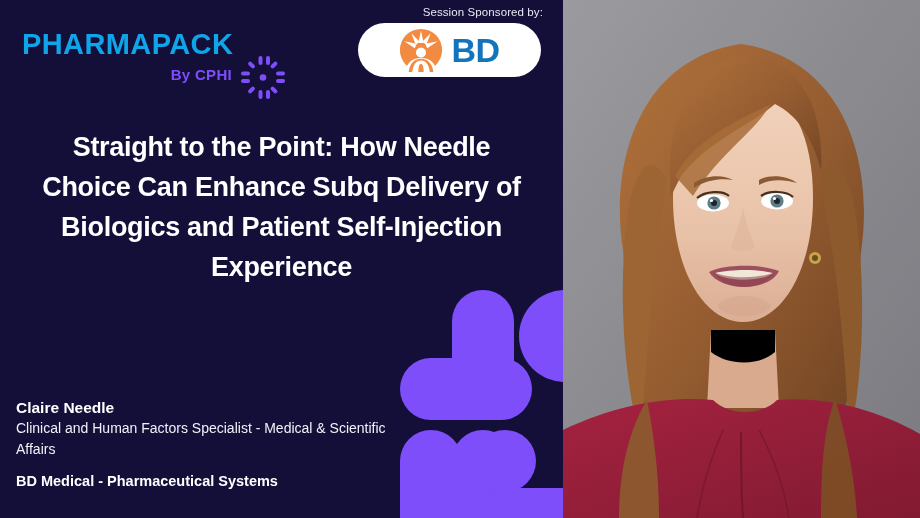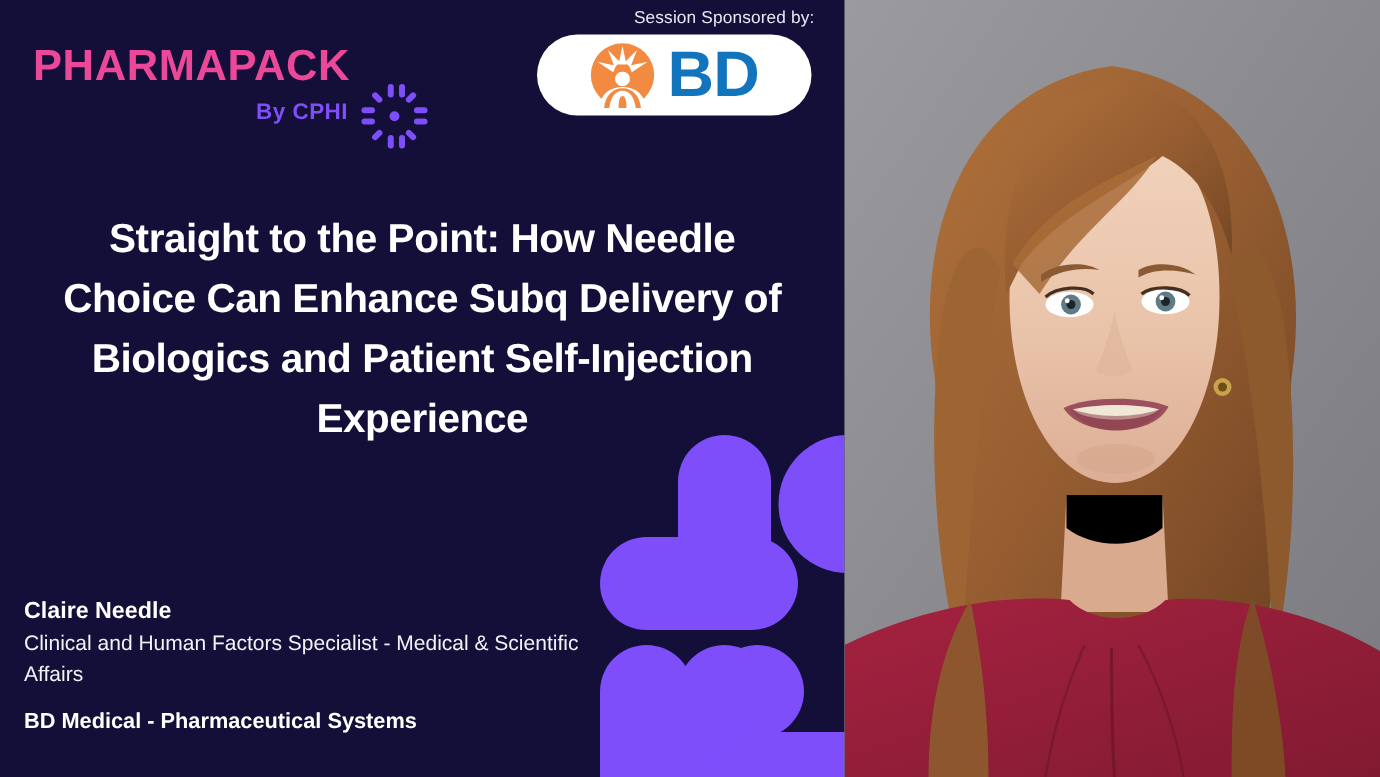--- a/index.html
+++ b/index.html
@@ -26,21 +26,21 @@
 
   
   #deco { position:absolute; left:0; top:0; width:563px; height:518px;
           pointer-events:none; }
   .cap { position:absolute; background:#7e4efb; }
 
   
   #logo { position:absolute; left:22px; top:30px; width:250px; height:55px; }
   #logo-word {
     font-size:29px; font-weight:bold; letter-spacing:0.4px;
-    color:#ec4899; line-height:1; white-space:nowrap;
+    color:#0ea5e9; line-height:1; white-space:nowrap;
     font-family:"Liberation Sans", sans-serif;
   }
   #logo-sub {
     position:absolute; right:40px; top:36px;
     font-size:15px; font-weight:bold; color:#7e4efb;
     letter-spacing:0.3px;
   }
   #logo-burst { position:absolute; left:218px; top:25px; width:46px; height:46px; }
 
   
@@ -49,27 +49,27 @@
     font-size:11.5px; color:#e9e7f4; text-align:right;
     letter-spacing:0.1px; margin-bottom:5px;
   }
   #sponsor-pill {
     width:183px; height:54px; border-radius:27px;
     background:#ffffff; display:flex; align-items:center;
     justify-content:center; gap:8px;
   }
   #bd-mark { width:44px; height:44px; position:relative; flex:0 0 auto; }
   #bd-text {
-    font-size:43px; font-weight:bold; color:#1274bd;
+    font-size:34px; font-weight:bold; color:#1274bd;
     letter-spacing:-0.5px; line-height:1;
   }
 
   
   #title {
-    position:absolute; left:30px; top:140px; width:503px;
+    position:absolute; left:30px; top:128px; width:503px;
     text-align:center; color:#ffffff;
     font-size:27px; font-weight:bold; line-height:1.48;
     letter-spacing:-0.3px;
   }
 
   
   #speaker { position:absolute; left:16px; top:397px; width:400px; color:#ffffff; }
   #sp-name { font-size:15.5px; font-weight:bold; line-height:1.38; }
   #sp-role { font-size:14px; font-weight:normal; line-height:1.44; color:#f2f1f8; }
   #sp-org  { font-size:14.5px; font-weight:bold; line-height:1.42; margin-top:12px; }

